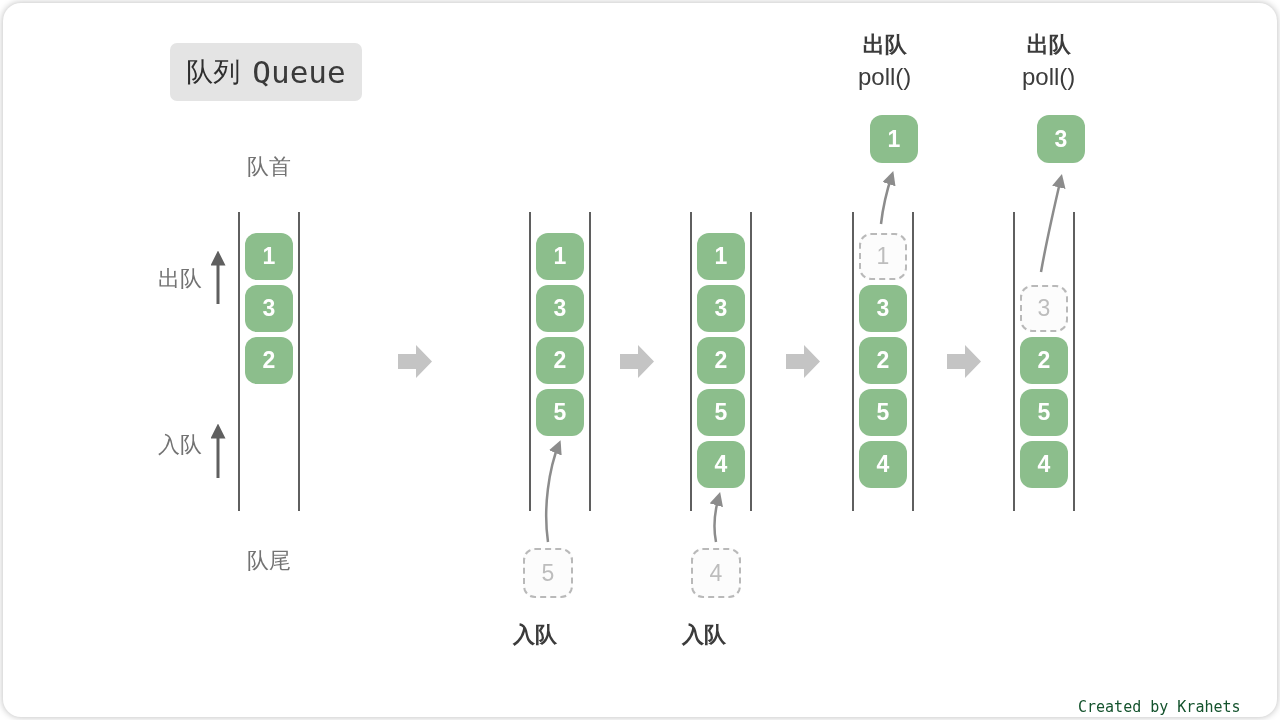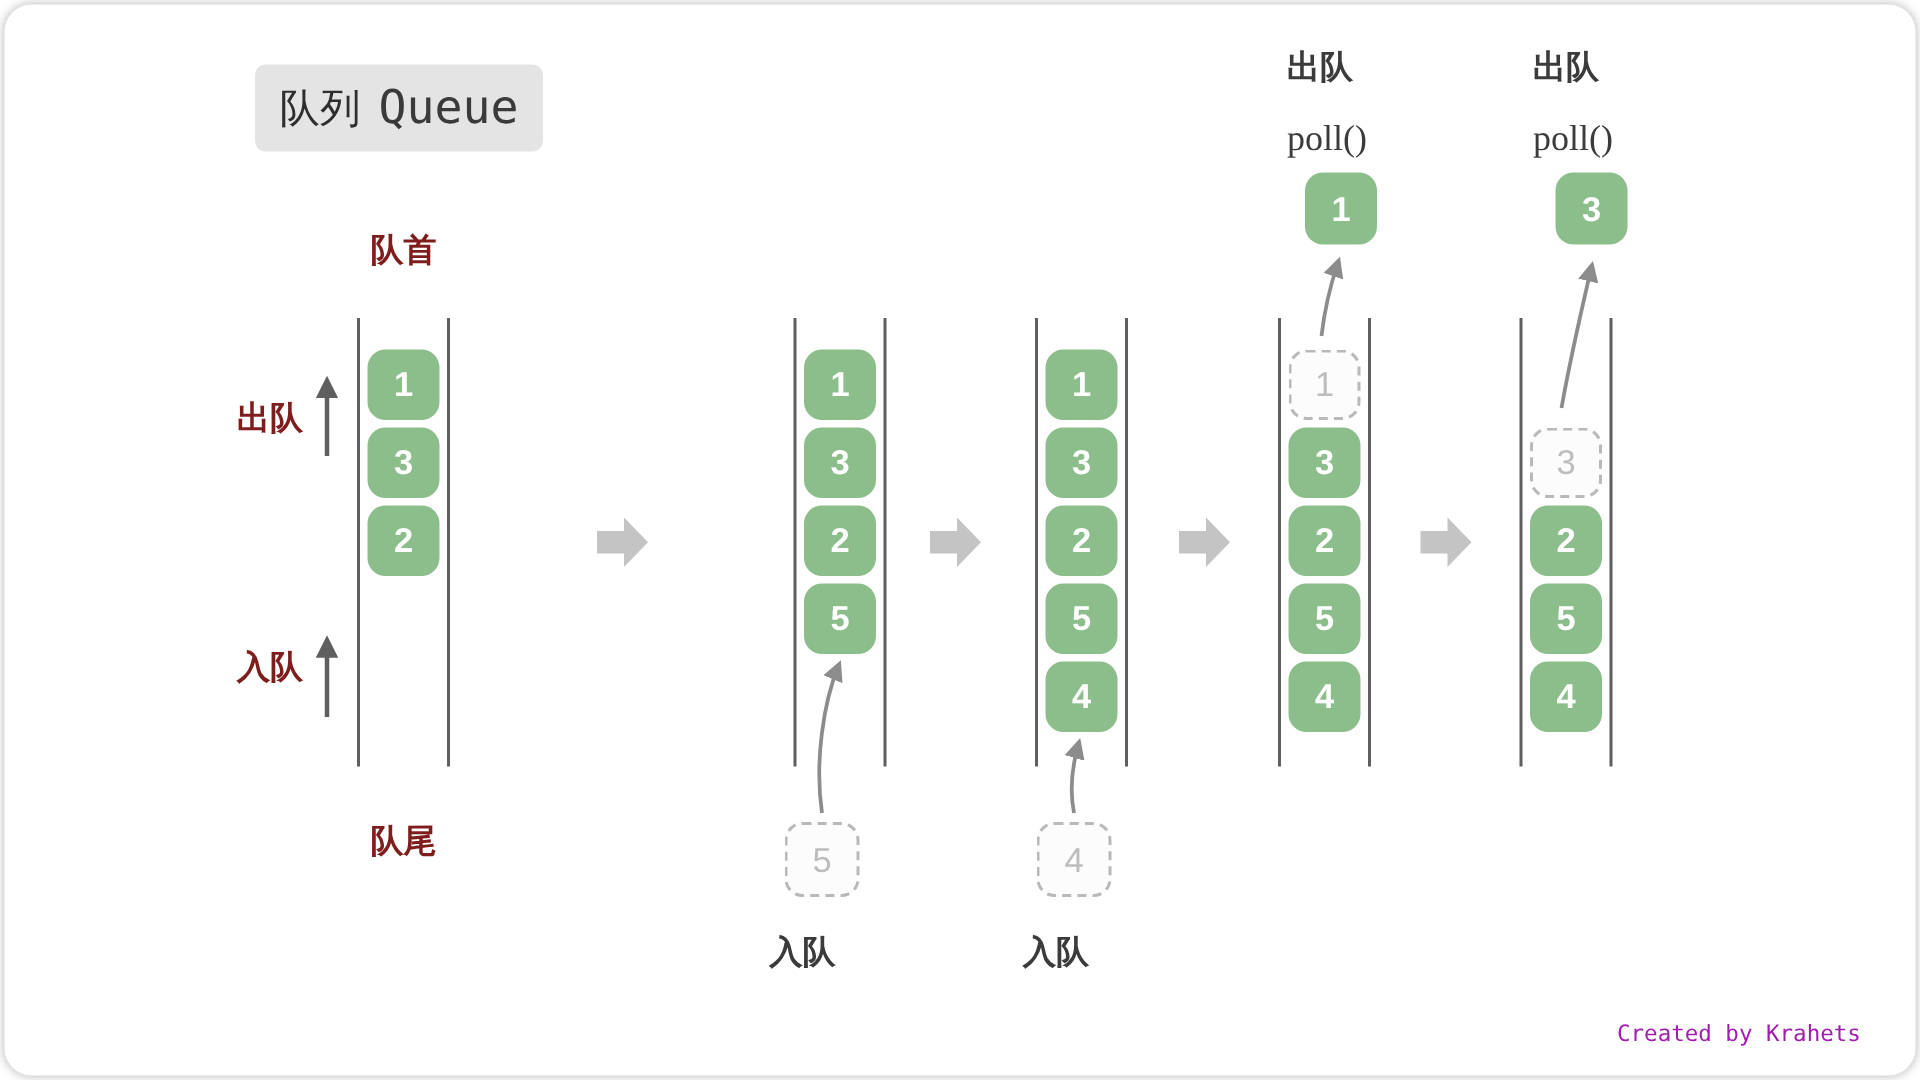--- a/index.html
+++ b/index.html
@@ -1,47 +1,47 @@
 <!DOCTYPE html>
 <html><head>
 <meta charset="utf-8">
 <style>
   html,body{margin:0;padding:0;background:#ffffff;width:1280px;height:720px;overflow:hidden;}
   .canvas{position:relative;width:1280px;height:720px;font-family:"Liberation Sans",sans-serif;}
   .card{position:absolute;inset:3px;background:#ffffff;border-radius:18px;box-shadow:0 0 7px rgba(0,0,0,.28);}
-  .abs{position:absolute;}
+  .abs{position:absolute;align-items:center;}
   
   .badge{left:170px;top:43px;width:192px;height:58px;background:#e4e4e4;border-radius:7px;
          display:flex;align-items:center;justify-content:center;gap:12px;}
   .badge .zh{font-size:27px;font-weight:normal;color:#2e2e2e;}
   .badge .en{font-family:"DejaVu Sans Mono",monospace;font-size:31px;color:#3a3a3a;}
   
-  .cnlabel{font-size:22px;font-weight:bold;color:#7f1d1d;white-space:nowrap;}
+  .cnlabel{font-size:22px;font-weight:normal;color:#737373;white-space:nowrap;}
   .lbl-front{left:238px;top:152px;width:62px;text-align:center;}
   .lbl-rear{left:238px;top:546px;width:62px;text-align:center;}
   .lbl-deq{left:148px;top:264px;width:54px;text-align:right;}
   .lbl-enq{left:148px;top:430px;width:54px;text-align:right;}
   
   .col{top:212px;width:62px;height:299px;border-left:2px solid #5f5f5f;border-right:2px solid #5f5f5f;box-sizing:border-box;}
   .c1{left:238px}.c2{left:529px}.c3{left:690px}.c4{left:852px}.c5{left:1013px}
   .cell{position:absolute;left:5px;width:48px;height:47px;border-radius:12px;background:#8cbe8c;
         color:#ffffff;font-size:23px;font-weight:bold;text-align:center;line-height:47px;}
   .s0{top:21px}.s1{top:73px}.s2{top:125px}.s3{top:177px}.s4{top:229px}
   .dashed{background:#fcfcfc;border:2px dashed #b9b9b9;color:#bdbdbd;line-height:43px;box-sizing:border-box;font-weight:normal;}
   
   .floatbox{width:48px;height:48px;border-radius:12px;background:#8cbe8c;color:#fff;
             font-size:23px;font-weight:bold;text-align:center;line-height:48px;}
   .dashfloat{width:50px;height:50px;border-radius:12px;background:#fcfcfc;border:2px dashed #b9b9b9;
              color:#bdbdbd;font-size:23px;text-align:center;line-height:46px;box-sizing:border-box;}
   
   .opgroup{display:flex;flex-direction:column;}
   .opgroup .zh{font-size:22px;font-weight:bold;color:#3b3b3b;line-height:30px;}
-  .opgroup .code{font-family:Liberation Serif, serif;font-size:24px;color:#3b3b3b;line-height:34px;white-space:pre;margin-top:16px;}
+  .opgroup .code{font-family:Liberation Sans, sans-serif;font-size:24px;color:#3b3b3b;line-height:34px;white-space:pre;}
   .opgroup .arg{color:#4aa54a;font-weight:bold;}
-  .watermark{left:1078px;top:680px;font-family:"DejaVu Sans Mono",monospace;font-size:15px;color:#a21caf;}
+  .watermark{left:1078px;top:698px;font-family:"DejaVu Sans Mono",monospace;font-size:15px;color:#14532d;}
   svg.overlay{position:absolute;left:0;top:0;width:1280px;height:720px;pointer-events:none;}
 </style>
 </head>
 <body>
 
 <div class="canvas">
   <div class="card"></div>
 
   <div class="abs badge">
     <span class="zh">队列</span>

